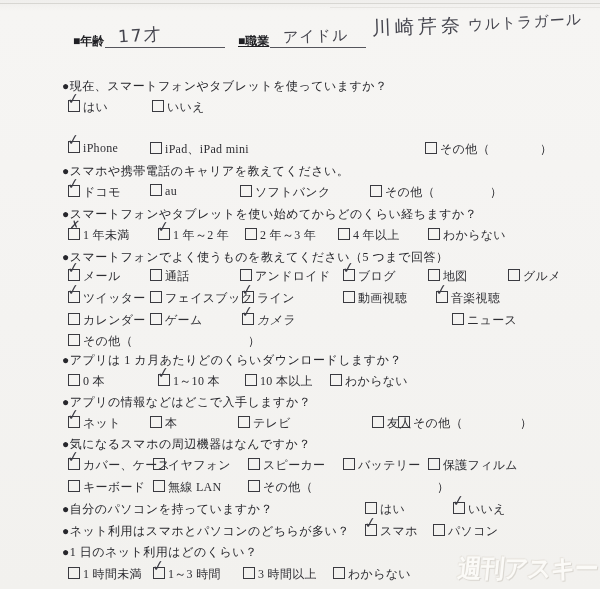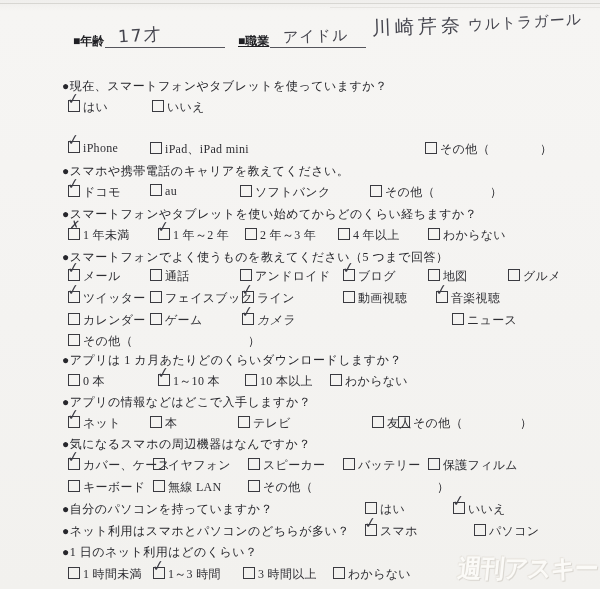--- a/index.html
+++ b/index.html
@@ -158,21 +158,21 @@
 
   <div class="q" style="top:501px;">●自分のパソコンを持っていますか？</div>
   <div class="opts" style="top:501px;">
       <span class="opt" style="left: 365px;"><span class="cb"></span><span class="ol">はい</span></span>
       <span class="opt checked" style="left: 453px;"><span class="cb"></span><span class="ol">いいえ</span></span>
     </div>
 
   <div class="q" style="top:523px;">●ネット利用はスマホとパソコンのどちらが多い？</div>
   <div class="opts" style="top:523px;">
       <span class="opt checked" style="left: 365px;"><span class="cb"></span><span class="ol">スマホ</span></span>
-      <span class="opt" style="left: 474px;"><span class="cb"></span><span class="ol">パソコン</span></span>
+      <span class="opt" style="left: 433px;"><span class="cb"></span><span class="ol">パソコン</span></span>
     </div>
 
   <div class="q" style="top:544px;">●1 日のネット利用はどのくらい？</div>
   <div class="opts" style="top:566px;">
       <span class="opt" style="left: 68px;"><span class="cb"></span><span class="ol">1 時間未満</span></span>
       <span class="opt checked" style="left: 153px;"><span class="cb"></span><span class="ol">1～3 時間</span></span>
       <span class="opt" style="left: 243px;"><span class="cb"></span><span class="ol">3 時間以上</span></span>
       <span class="opt" style="left: 333px;"><span class="cb"></span><span class="ol">わからない</span></span>
     </div>
 

